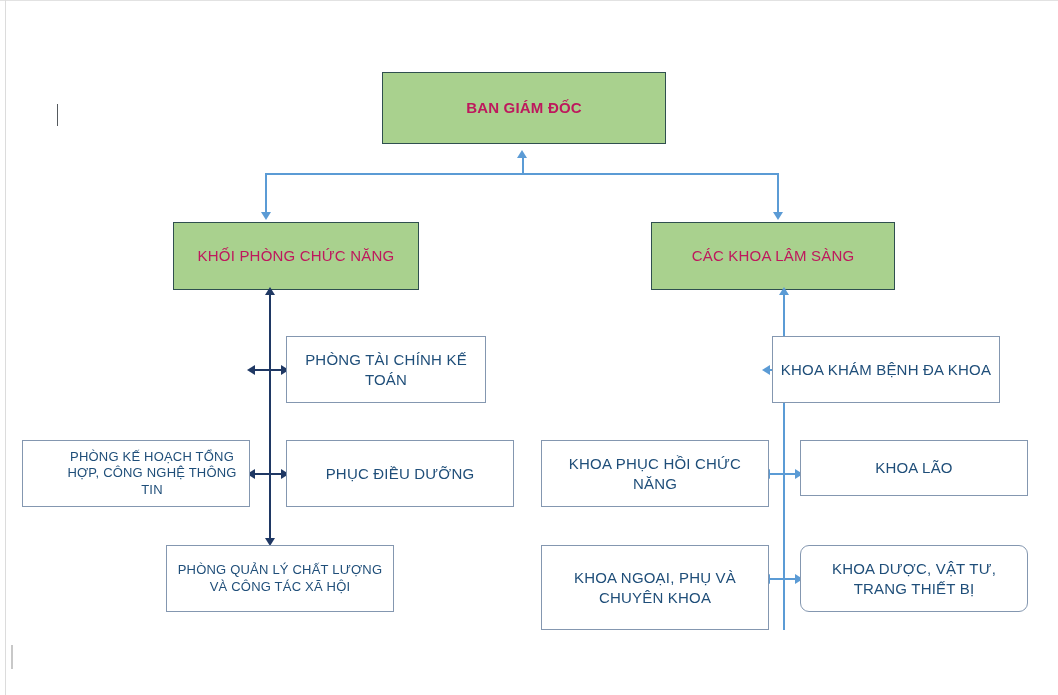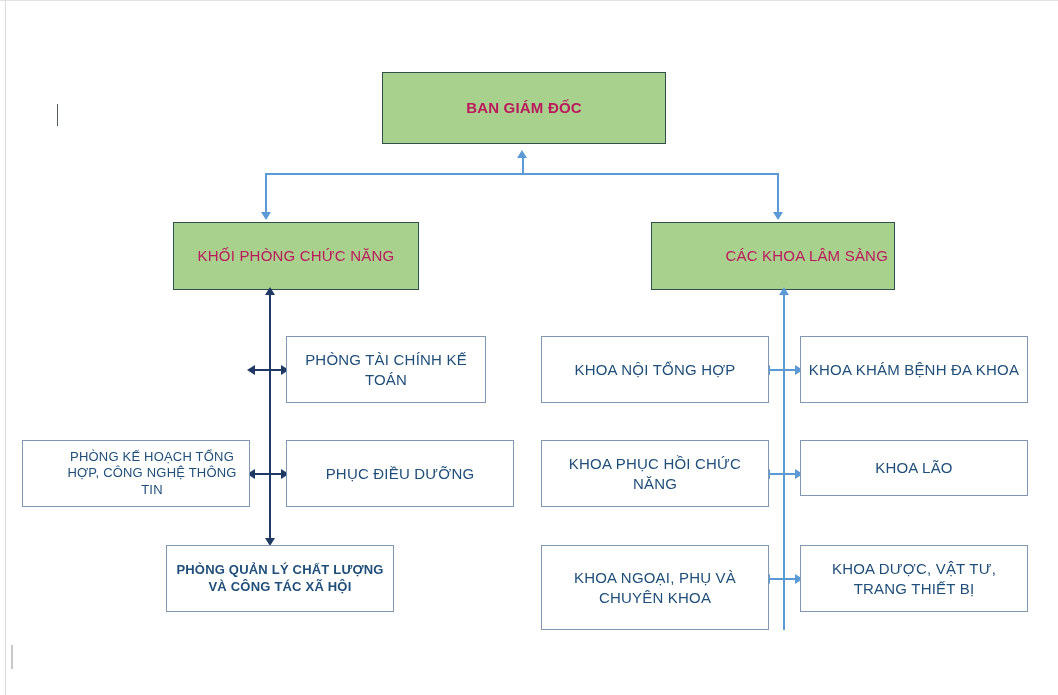--- a/index.html
+++ b/index.html
@@ -131,21 +131,21 @@
   <div class="line" style="left:265px; top:173px; width:1.5px; height:42px;"></div>
   <div class="arrow down" style="left:261px; top:212px;"></div>
 
   <div class="line" style="left:777px; top:173px; width:1.5px; height:42px;"></div>
   <div class="arrow down" style="left:773px; top:212px;"></div>
 
   <div class="node green plain" style="left:157px; top:222px; width:246px; height:68px; font-size:15px;margin-left:16px;">
     <span class="label">KHỐI PHÒNG CHỨC NĂNG</span>
   </div>
 
-  <div class="node green plain" style="left:651px; top:222px; width:244px; height:68px; font-size:15px;justify-content:flex-end;">
+  <div class="node green plain" style="left:651px; top:222px; width:244px; height:68px; font-size:15px;">
     <span class="label">CÁC KHOA LÂM SÀNG</span>
   </div>
 
   <div class="line dark" style="left:269px; top:293px; width:1.5px; height:248px;"></div>
   <div class="arrow up dark" style="left:265px; top:287px;"></div>
   <div class="arrow down dark" style="left:265px; top:538px;"></div>
 
   <div class="line dark" style="left:253px; top:369px; width:32px; height:1.5px;"></div>
   <div class="arrow left dark" style="left:247px; top:365px;"></div>
   <div class="arrow right dark" style="left:281px; top:365px;"></div>
@@ -160,56 +160,53 @@
   </div>
 
   <div class="node white" style="left:22px; top:440px; width:228px; height:67px; font-size:13px;padding-left:32px;">
     <span class="label">PHÒNG KẾ HOẠCH TỔNG HỢP, CÔNG NGHỆ THÔNG TIN</span>
   </div>
 
   <div class="node white" style="left:286px; top:440px; width:228px; height:67px; font-size:15px;">
     <span class="label">PHỤC ĐIỀU DƯỠNG</span>
   </div>
 
-  <div class="node white" style="left:166px; top:545px; width:228px; height:67px; font-size:13px;font-weight:bold;">
+  <div class="node white" style="left:166px; top:545px; width:228px; height:67px; font-size:13px;">
     <span class="label">PHÒNG QUẢN LÝ CHẤT LƯỢNG VÀ CÔNG TÁC XÃ HỘI</span>
   </div>
 
   <div class="line" style="left:783px; top:293px; width:1.5px; height:337px;"></div>
   <div class="arrow up" style="left:779px; top:287px;"></div>
 
   <div class="line" style="left:768px; top:369px; width:31px; height:1.5px;"></div>
   <div class="arrow left" style="left:762px; top:365px;"></div>
   <div class="arrow right" style="left:795px; top:365px;"></div>
 
   <div class="line" style="left:768px; top:473px; width:31px; height:1.5px;"></div>
   <div class="arrow left" style="left:762px; top:469px;"></div>
   <div class="arrow right" style="left:795px; top:469px;"></div>
 
   <div class="line" style="left:768px; top:578px; width:31px; height:1.5px;"></div>
   <div class="arrow left" style="left:762px; top:574px;"></div>
   <div class="arrow right" style="left:795px; top:574px;"></div>
 
-  <div class="node white" style="left:541px; top:336px; width:228px; height:67px; font-size:15px;">
-    <span class="label">KHOA NỘI TỔNG HỢP</span>
-  </div>
-
-  <div class="node white" style="left:800px; top:336px; width:228px; height:67px; font-size:15px;">
+
+  <div class="node white" style="left:772px; top:336px; width:228px; height:67px; font-size:15px;">
     <span class="label">KHOA KHÁM BỆNH ĐA KHOA</span>
   </div>
 
   <div class="node white" style="left:541px; top:440px; width:228px; height:67px; font-size:15px;">
     <span class="label">KHOA PHỤC HỒI CHỨC NĂNG</span>
   </div>
 
   <div class="node white" style="left:800px; top:440px; width:228px; height:56px; font-size:15px;">
     <span class="label">KHOA LÃO</span>
   </div>
 
   <div class="node white" style="left:541px; top:545px; width:228px; height:85px; font-size:15px;">
     <span class="label">KHOA NGOẠI, PHỤ VÀ CHUYÊN KHOA</span>
   </div>
 
-  <div class="node white" style="left:800px; top:545px; width:228px; height:67px; font-size:15px;">
+  <div class="node white" style="left:800px; top:545px; width:228px; height:67px; font-size:15px;border-radius:9px;">
     <span class="label">KHOA DƯỢC, VẬT TƯ, TRANG THIẾT BỊ</span>
   </div>
 
 </div>
 
 </body></html>

